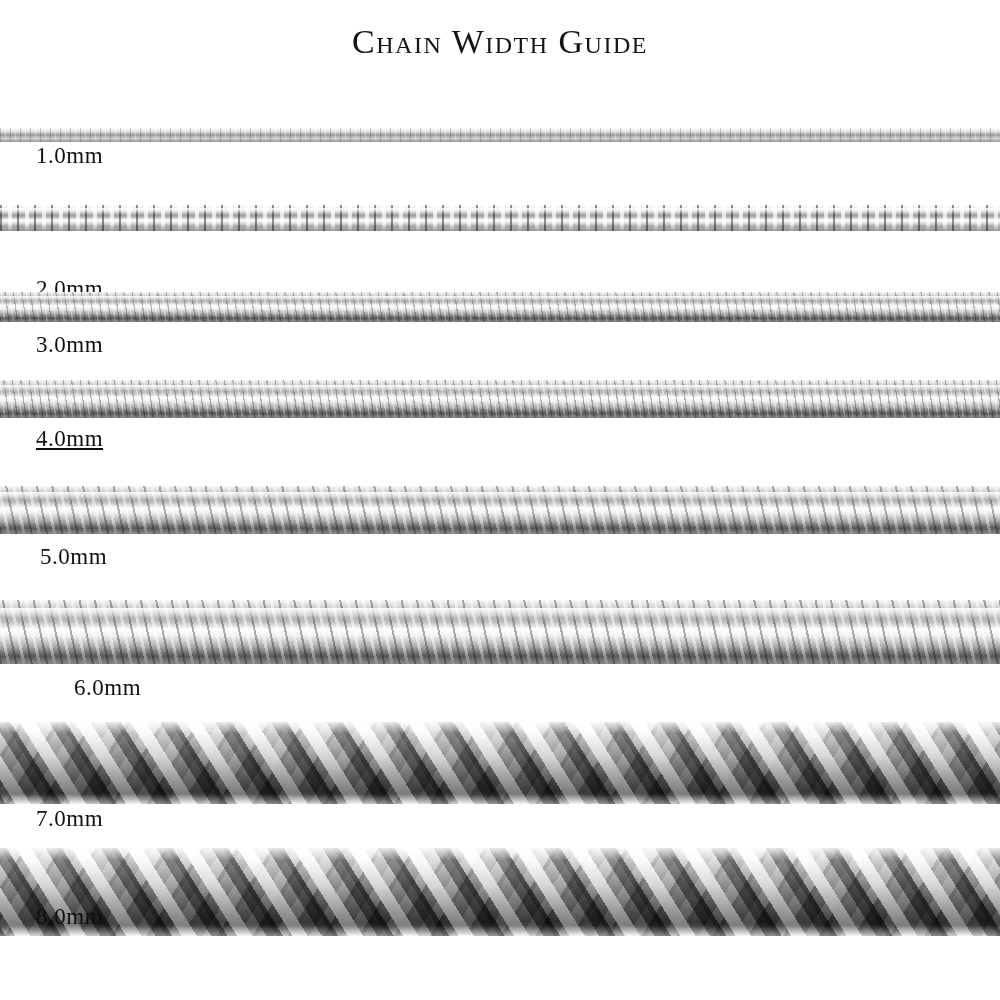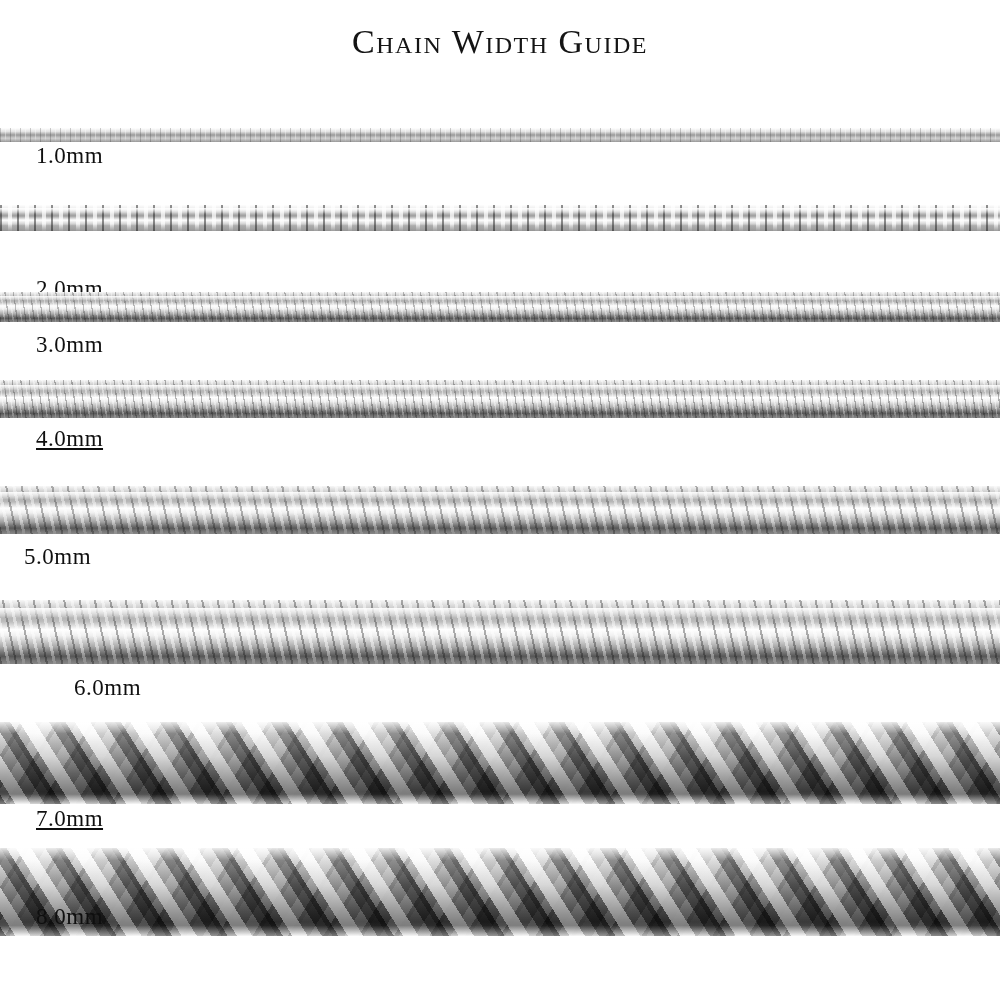--- a/index.html
+++ b/index.html
@@ -222,40 +222,40 @@
     <div class="chain-label" style="top:426px;left:36px;text-decoration:underline;">4.0mm</div>
   </div>
 
   <div class="chain-row">
     <div class="chain-strip" style="top:486px;height:48px;">
       <div class="band"></div>
       <div class="tex-snake-coarse" style="opacity:0.55;"></div>
       <div class="band-gloss"></div>
       <div class="band-shadow"></div>
     </div>
-    <div class="chain-label" style="top:544px;left:24px;">5.0mm</div>
+    <div class="chain-label" style="top:544px;left:40px;">5.0mm</div>
   </div>
 
   <div class="chain-row">
     <div class="chain-strip" style="top:600px;height:64px;">
       <div class="band"></div>
       <div class="tex-snake-coarse" style="opacity:0.6;"></div>
       <div class="band-gloss"></div>
       <div class="band-shadow"></div>
     </div>
     <div class="chain-label" style="top:675px;left:36px;margin-left:38px;">6.0mm</div>
   </div>
 
   <div class="chain-row">
     <div class="chain-strip" style="top:722px;height:82px;">
       <div class="band" style="background:linear-gradient(to bottom,#ffffff 0%,#d8d8d8 20%,#8f8f8f 55%,#4e4e4e 85%,#c9c9c9 100%);"></div>
       <div class="tex-rope" style="opacity:0.85;"></div>
       <div class="rope-shade"></div>
     </div>
-    <div class="chain-label" style="top:806px;left:36px;text-decoration:underline;">7.0mm</div>
+    <div class="chain-label" style="top:806px;left:36px;">7.0mm</div>
   </div>
 
   <div class="chain-row">
     <div class="chain-strip" style="top:848px;height:88px;">
       <div class="band" style="background:linear-gradient(to bottom,#ffffff 0%,#dcdcdc 18%,#909090 52%,#4a4a4a 84%,#cccccc 100%);"></div>
       <div class="tex-rope" style="opacity:0.88;"></div>
       <div class="rope-shade"></div>
     </div>
     <div class="chain-label" style="top:904px;left:36px;">8.0mm</div>
   </div>

